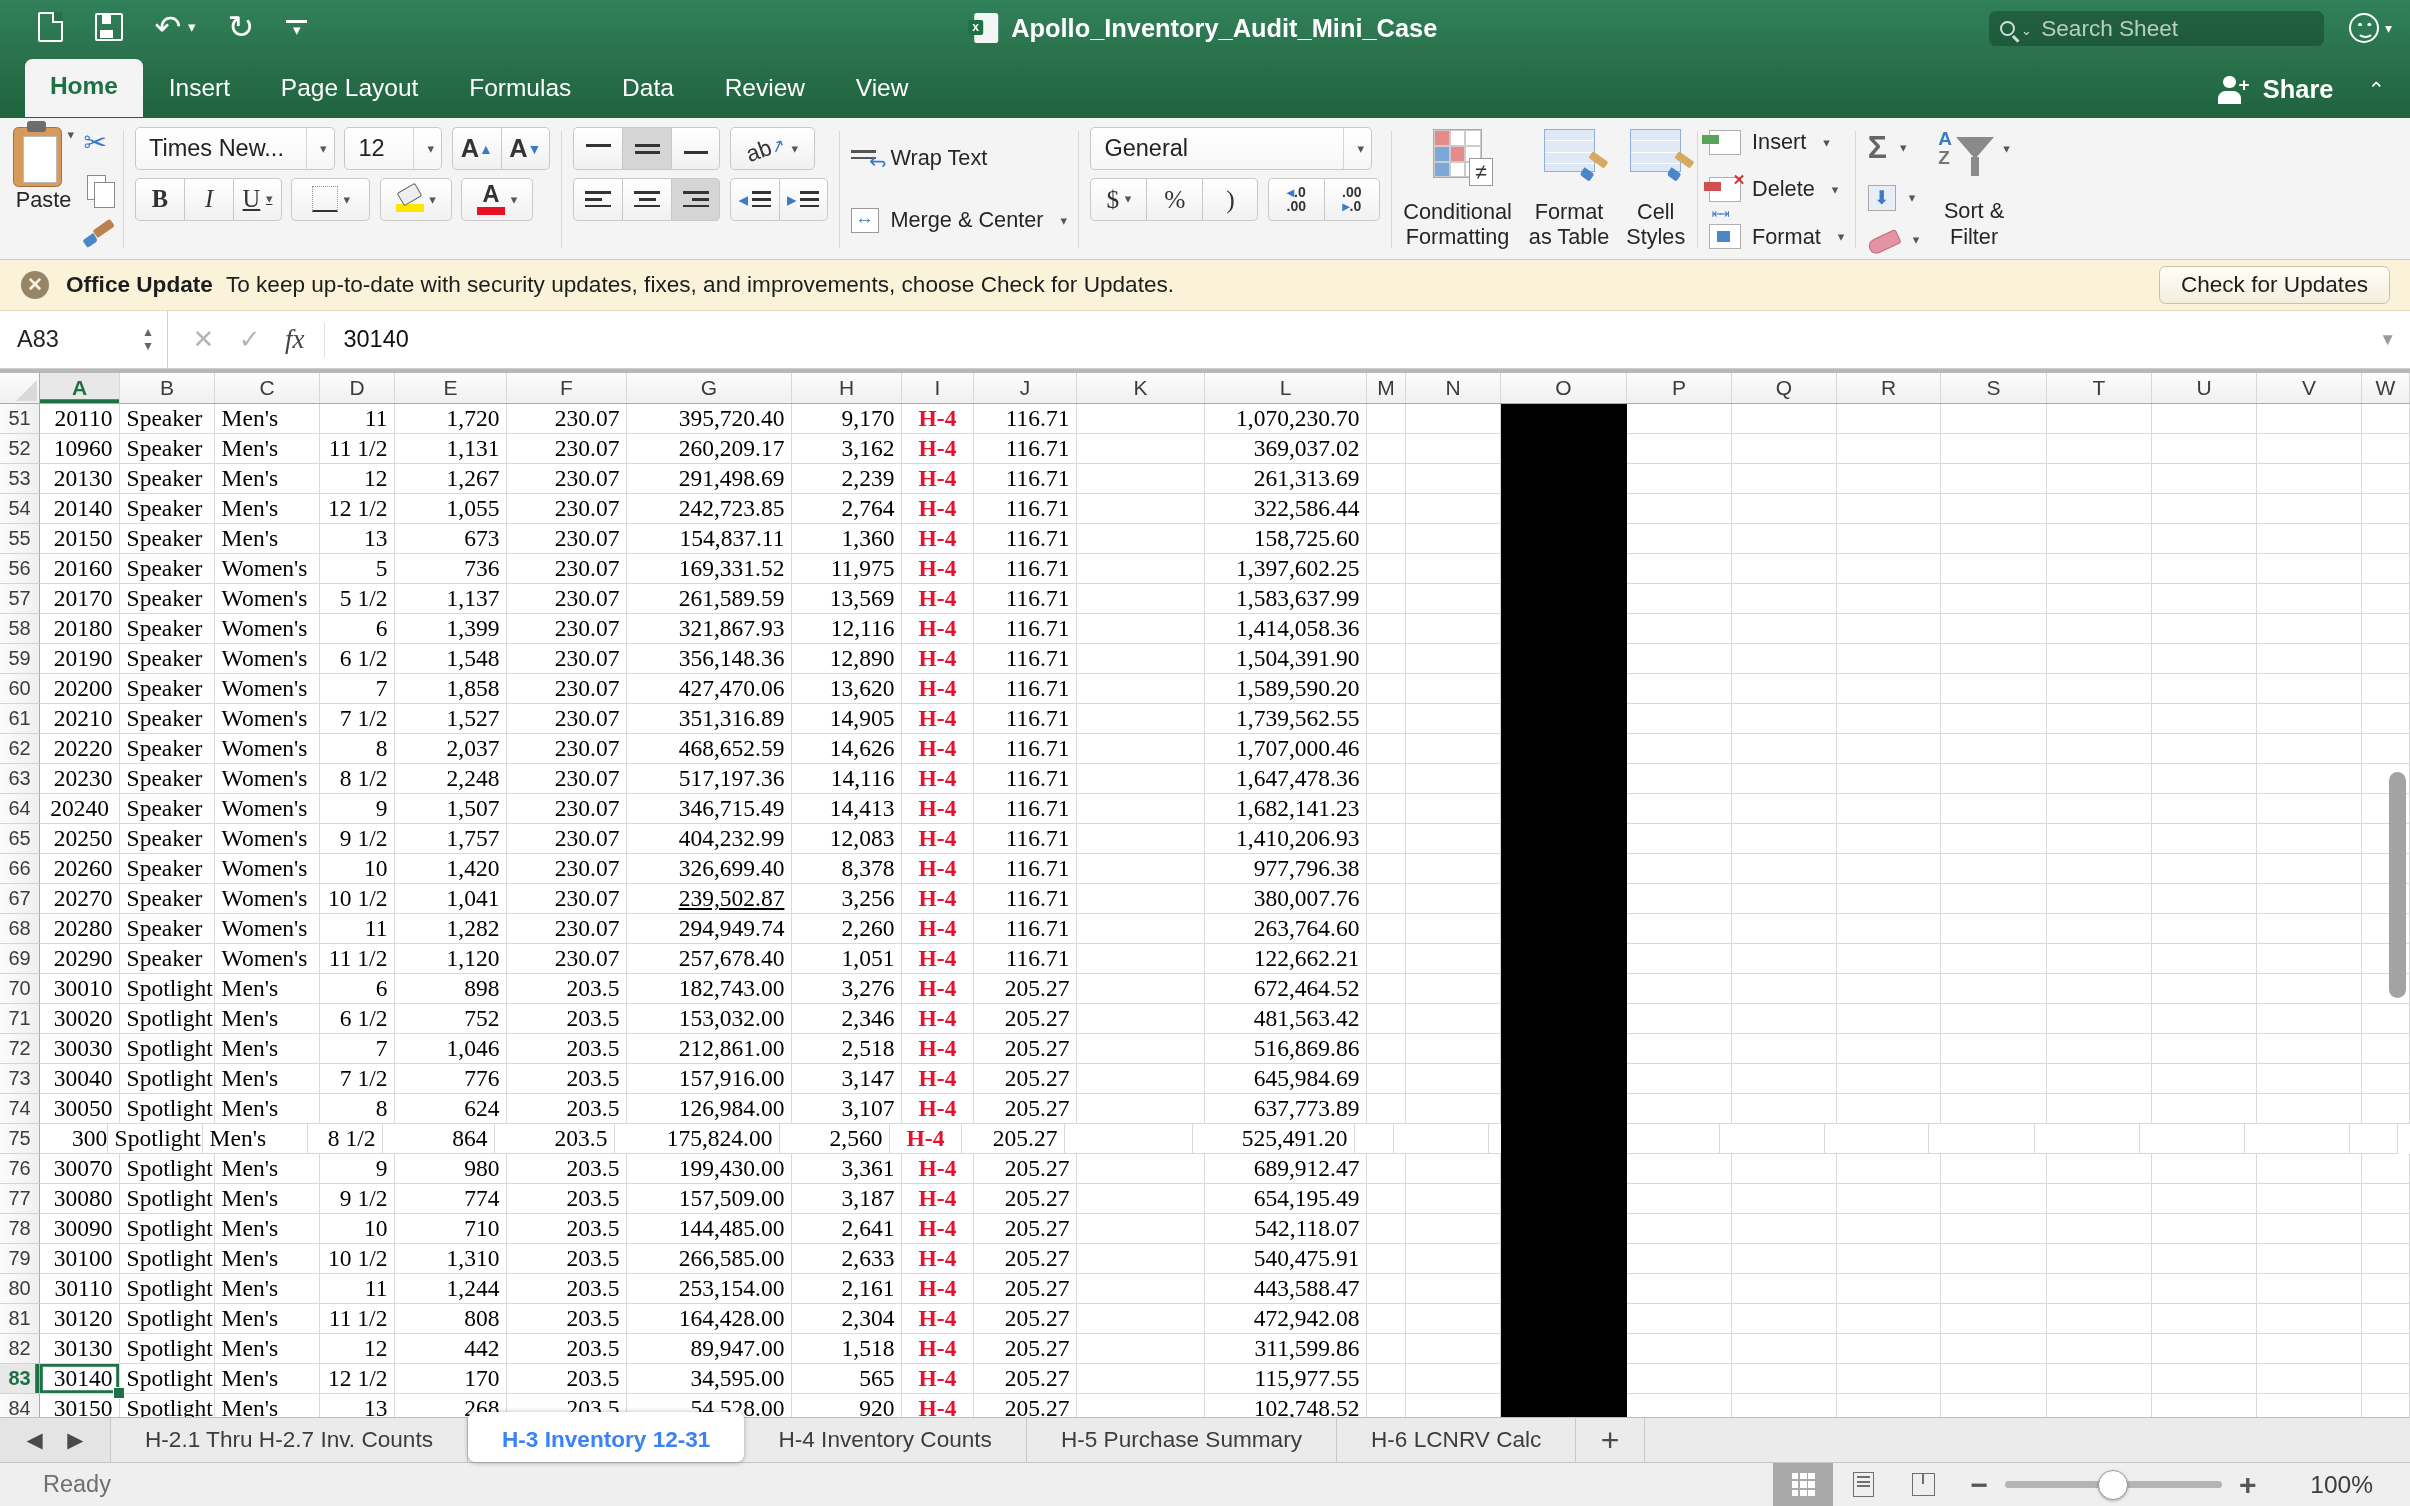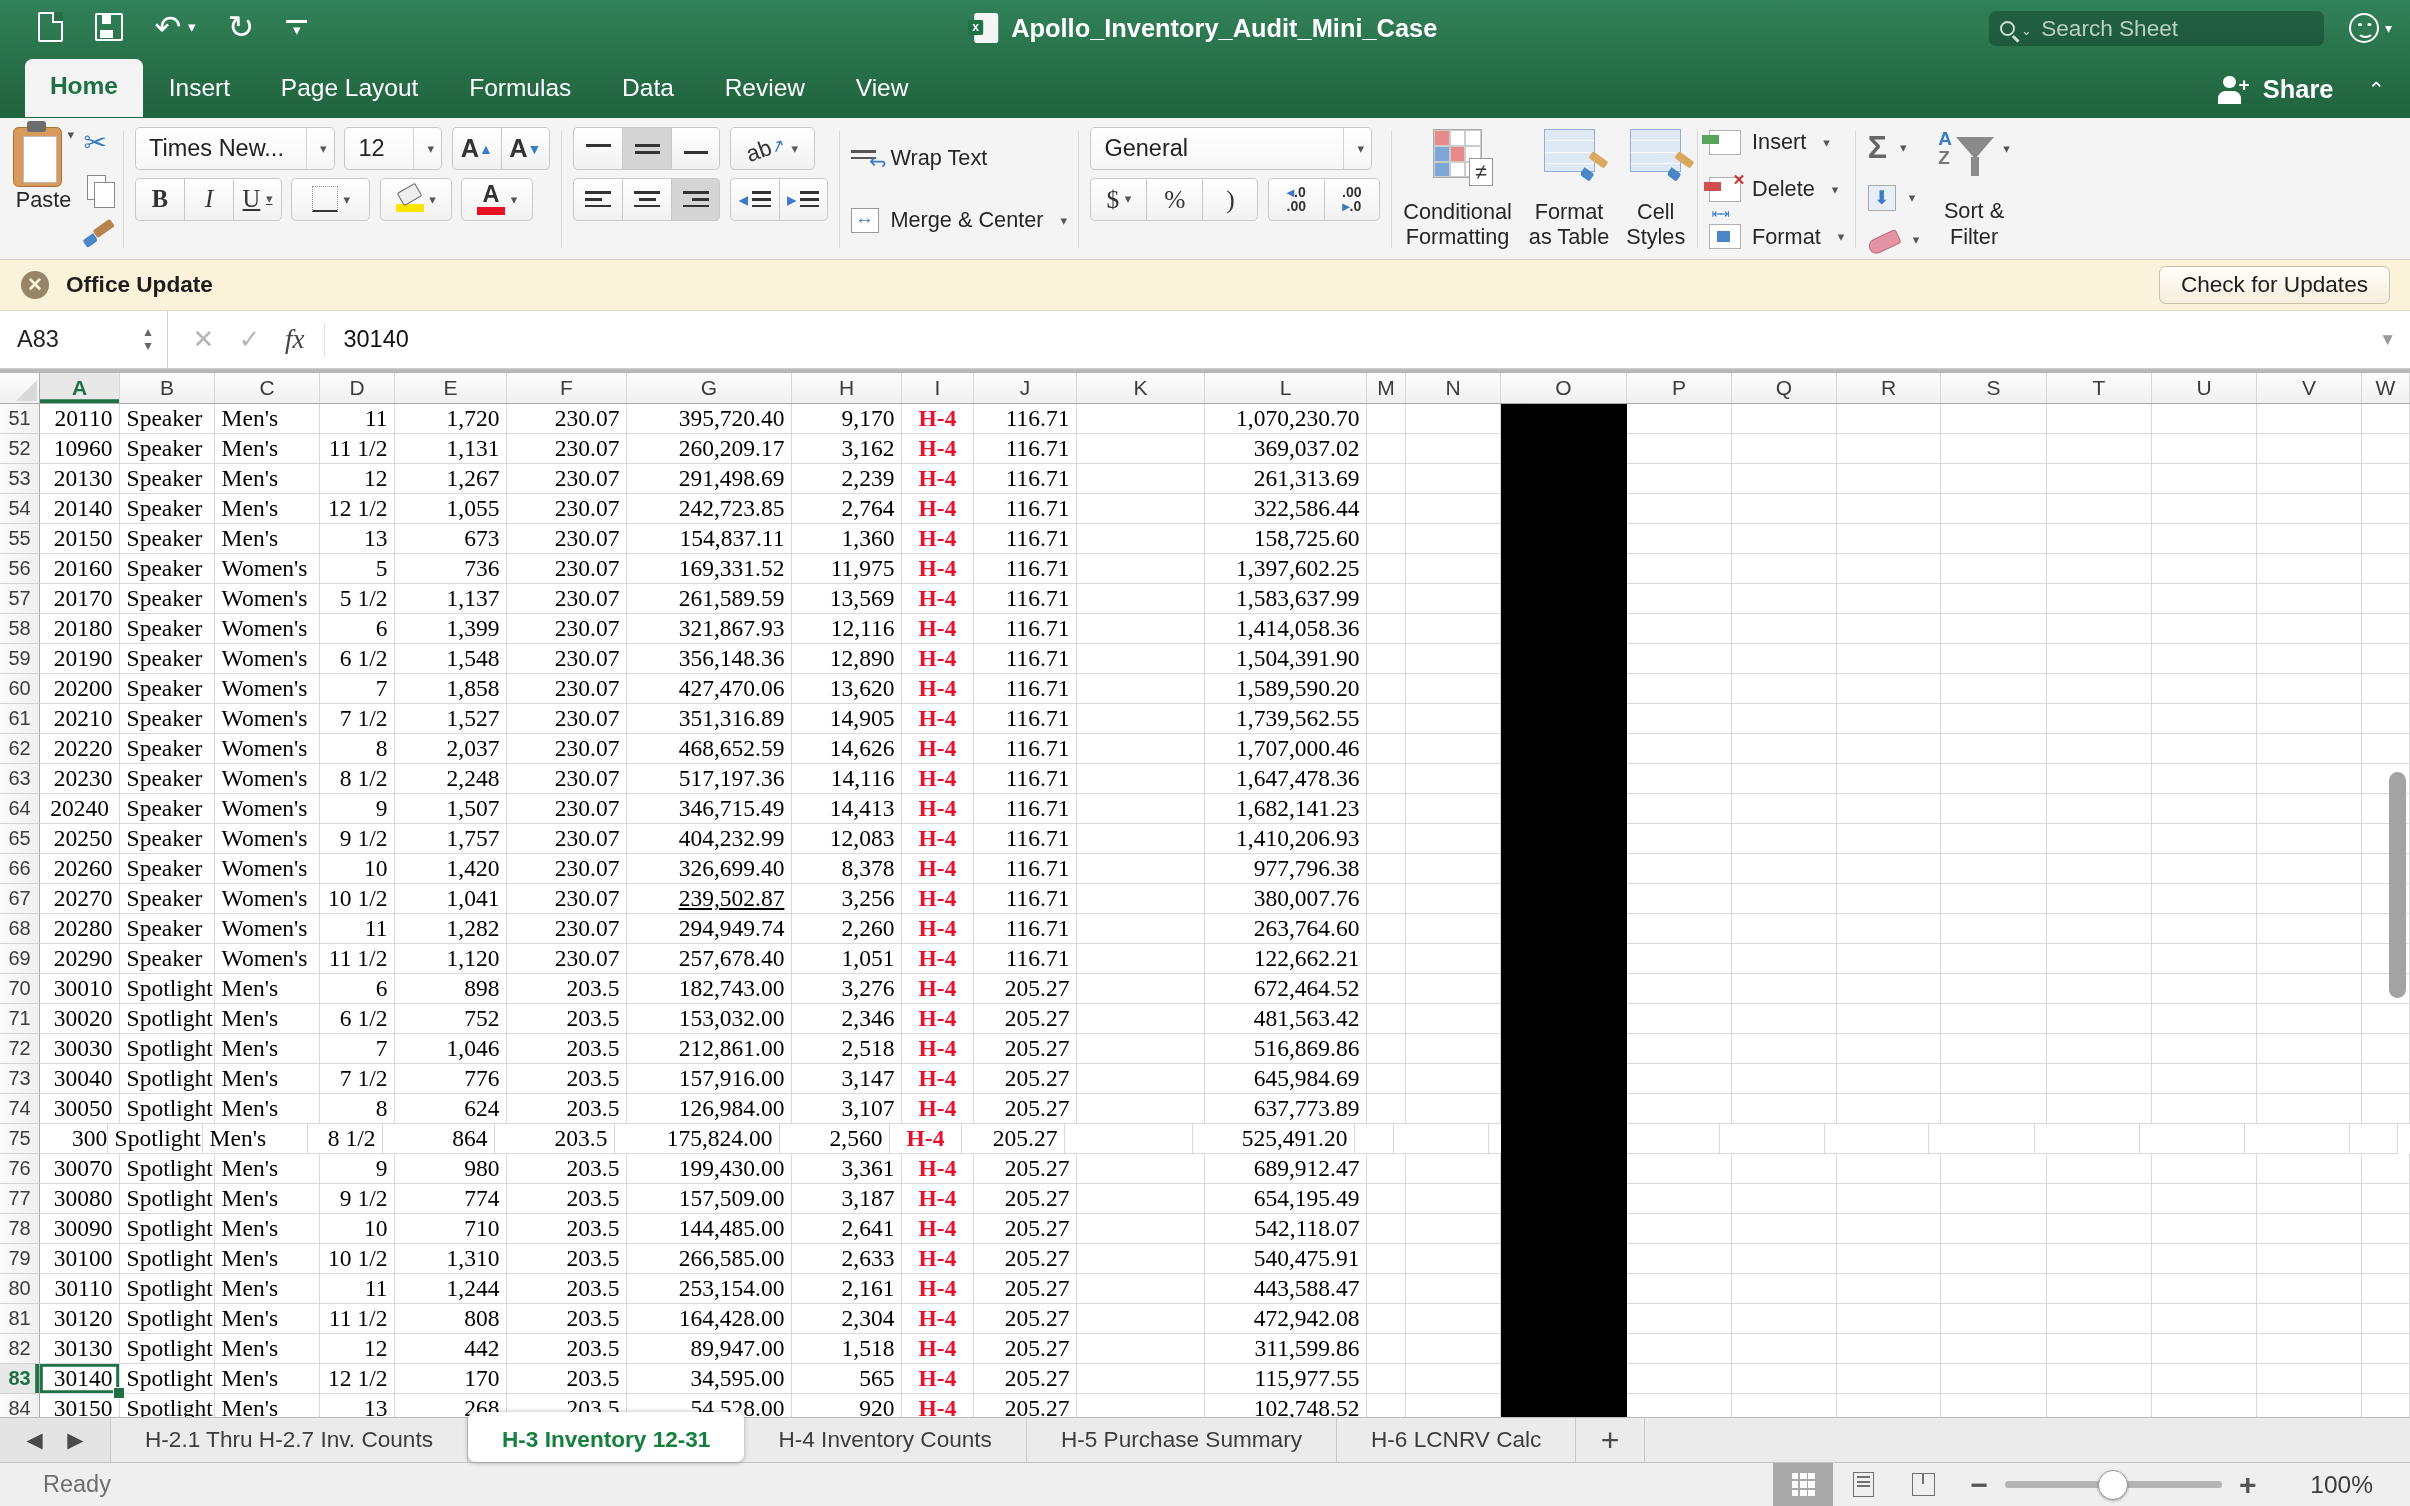--- a/index.html
+++ b/index.html
@@ -220,21 +220,21 @@
   #redaction { position:absolute; left:1501px; top:31px; width:126px; height:1013px; background:#000; z-index:5; }
   #vscroll { position:absolute; right:4.7px; top:399px; width:17px; height:226px; background:#a3a3a3; border-radius:8.5px; z-index:6; }
 
   
   #sheettabs { position:absolute; top:1417px; left:0; width:2411px; height:45px; background:#ebebeb;
                border-top:0.9px solid #bdbdbd; display:flex; align-items:stretch; z-index:7; }
   #tabnav { width:111px; flex:none; display:flex; align-items:center; justify-content:center; gap:24.5px;
             background:#e4e4e4; border-right:0.9px solid #c8c8c8; color:#4a4a4a; font-size:21px; }
   .stab { font-size:22.6px; color:#3c3c3c; display:flex; align-items:center; padding:0 34px;
           border-right:0.9px solid #c9c9c9; white-space:nowrap; }
-  .stab.active { background:#fff; color:#15803d; font-weight:700; border-radius:7.5px; margin:-5.6px 0 0 0; padding-top:5.6px;
+  .stab.active { background:#fff; color:#3b82f6; font-weight:700; border-radius:7.5px; margin:-5.6px 0 0 0; padding-top:5.6px;
                  box-shadow:0 0.9px 5.6px rgba(0,0,0,0.28); border-right:none; z-index:2; }
   .stab.add { font-size:32px; color:#4a4a4a; padding:0 24.5px; font-weight:400; }
 
   
   #statusbar { position:absolute; top:1462px; left:0; width:2411px; height:44px; background:#efefef;
                border-top:0.9px solid #c4c4c4; display:flex; align-items:center; }
   #status-text { font-size:23.5px; color:#6f6f6f; margin-left:43px; }
   #status-right { margin-left:auto; display:flex; align-items:center; height:100%; }
   .viewbtn { width:60px; height:100%; display:flex; align-items:center; justify-content:center; }
   .viewbtn.on { background:#a9a9a9; }
@@ -603,20 +603,21 @@
         </span>
         <span class="lbl rlabel" style="white-space:pre-line;text-align:center">Sort &amp;
 Filter</span>
       </div>
     </div>
   </div>
 
   <div id="notif">
     <span class="notif-close">✕</span>
     <span class="notif-title">Office Update</span>
+    <span class="notif-msg">To keep up-to-date with security updates, fixes, and improvements, choose Check for Updates.</span>
     <button class="notif-btn">Check for Updates</button>
   </div>
 
   <div id="fbar">
     <div id="namebox">
       <span class="ref">A83</span>
       <span class="spin">
           <span>▲</span>
           <span>▼</span>
         </span>

